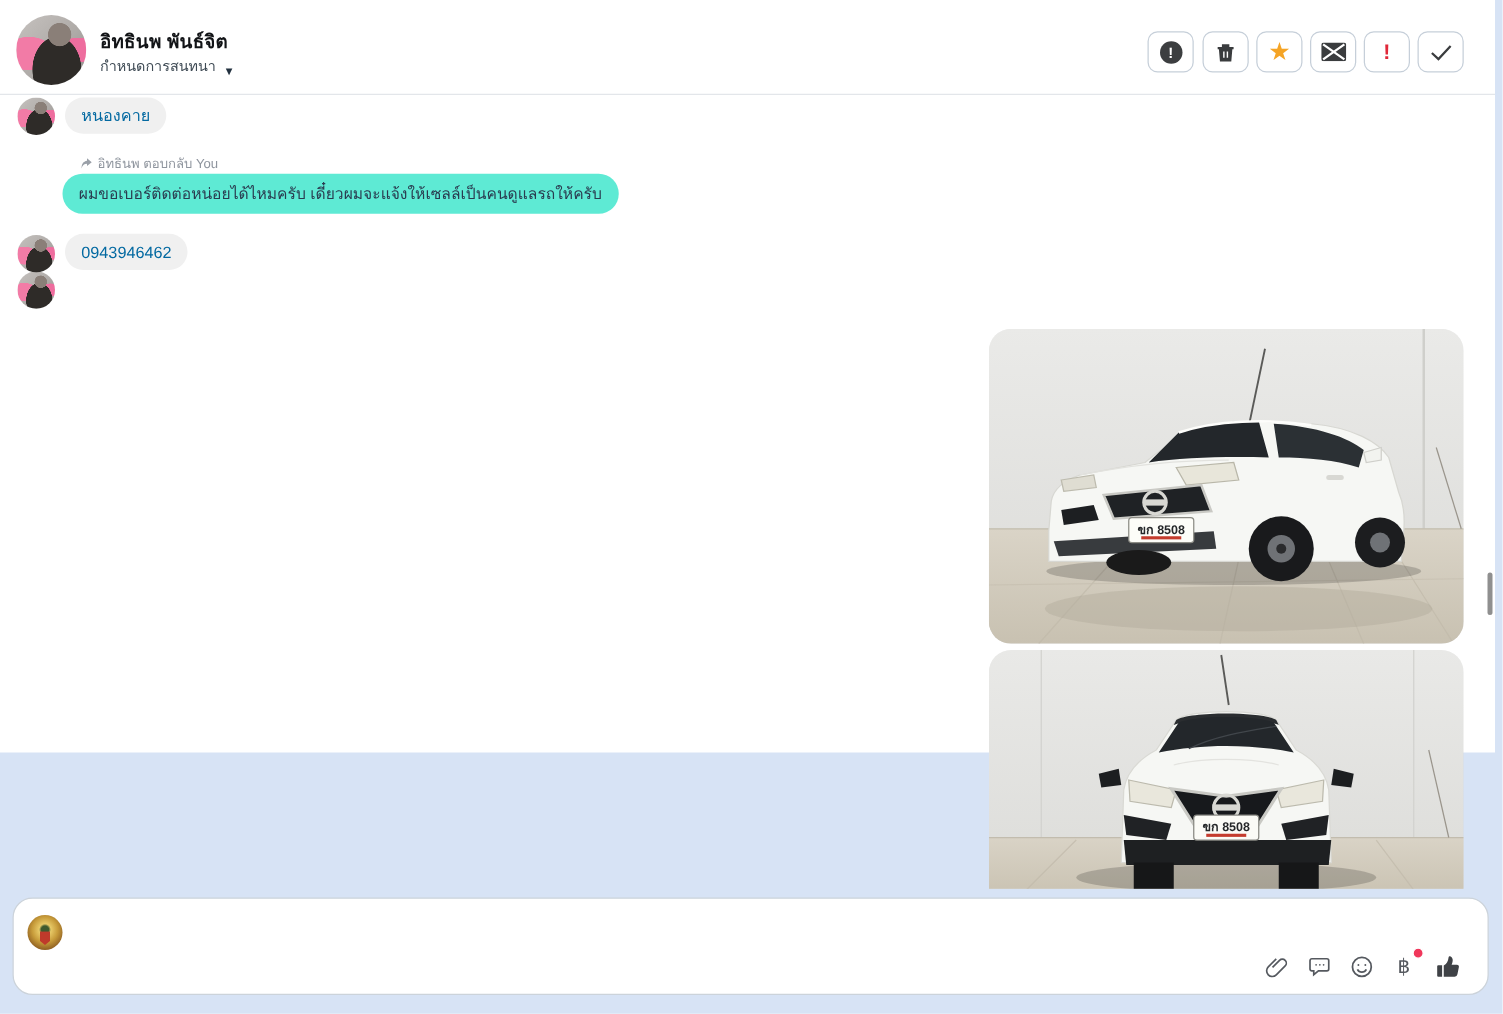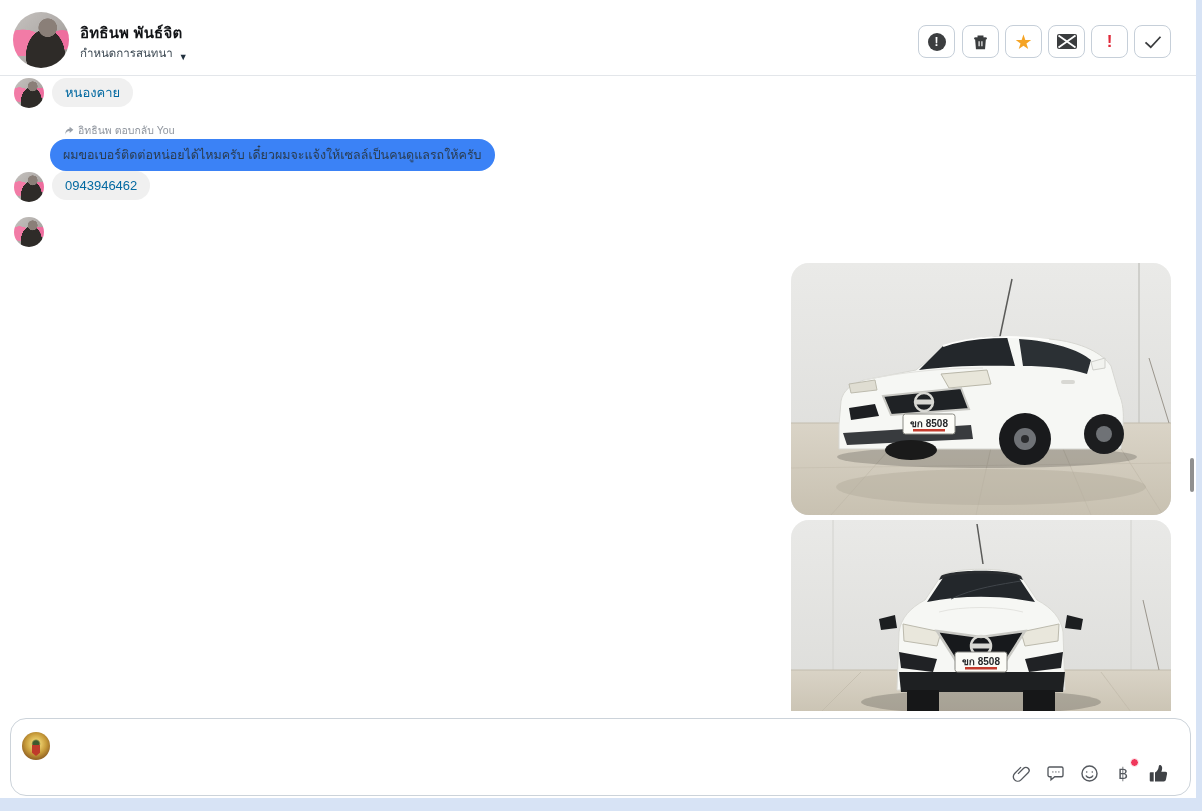--- a/index.html
+++ b/index.html
@@ -5,21 +5,21 @@
   * { box-sizing: border-box; margin: 0; padding: 0; }
   html,body { width:1202px; height:811px; }
   body {
     font-family: "Liberation Sans", "DejaVu Sans", sans-serif;
     background:#d7e3f5;
     position:relative;
     overflow:hidden;
   }
   .app {
     position:absolute; top:0; left:0;
-    width:1196px; height:798px;
+    width:1196px; height:602px;
     background:#ffffff;
     padding-left:36px;
   }
   
   .header {
     position:absolute; top:0; left:0; right:0; height:76px;
     background:#fff; border-bottom:1px solid #e3e6ea;
   }
   .photo-avatar {
     border-radius:50%;
@@ -61,25 +61,25 @@
     padding:6px 13px; font-size:13px; color:#0369a1; line-height:17px;
     white-space:nowrap;
   }
   .reply-indicator {
     position:absolute; left:64px; top:122px;
     font-size:10.5px; color:#8f959e;
     display:flex; align-items:center; gap:4px;
   }
   .bubble-quoted {
     position:absolute; left:50px; top:139px;
-    background:#3b82f6; border-radius:18px;
+    background:#5eead4; border-radius:18px;
     padding:8px 13px; font-size:12.5px; color:#2a3c50; line-height:16px;
     white-space:nowrap; z-index:0;
   }
-  .z1 { z-index:1; }
+  .z1 { z-index:1;margin-top:16px; }
   
   .img-card {
     position:absolute; left:791px; width:380px; overflow:hidden; cursor:pointer;
     box-shadow:0 0 0 1px rgba(0,0,0,0.04) inset;
     text-decoration:underline;
   }
   .img-card-1 { top:263px; height:252px; border-radius:18px; }
   .img-card-2 { top:520px; height:191px; border-radius:18px 18px 0 0; }
   .img-card svg { display:block; }
   

